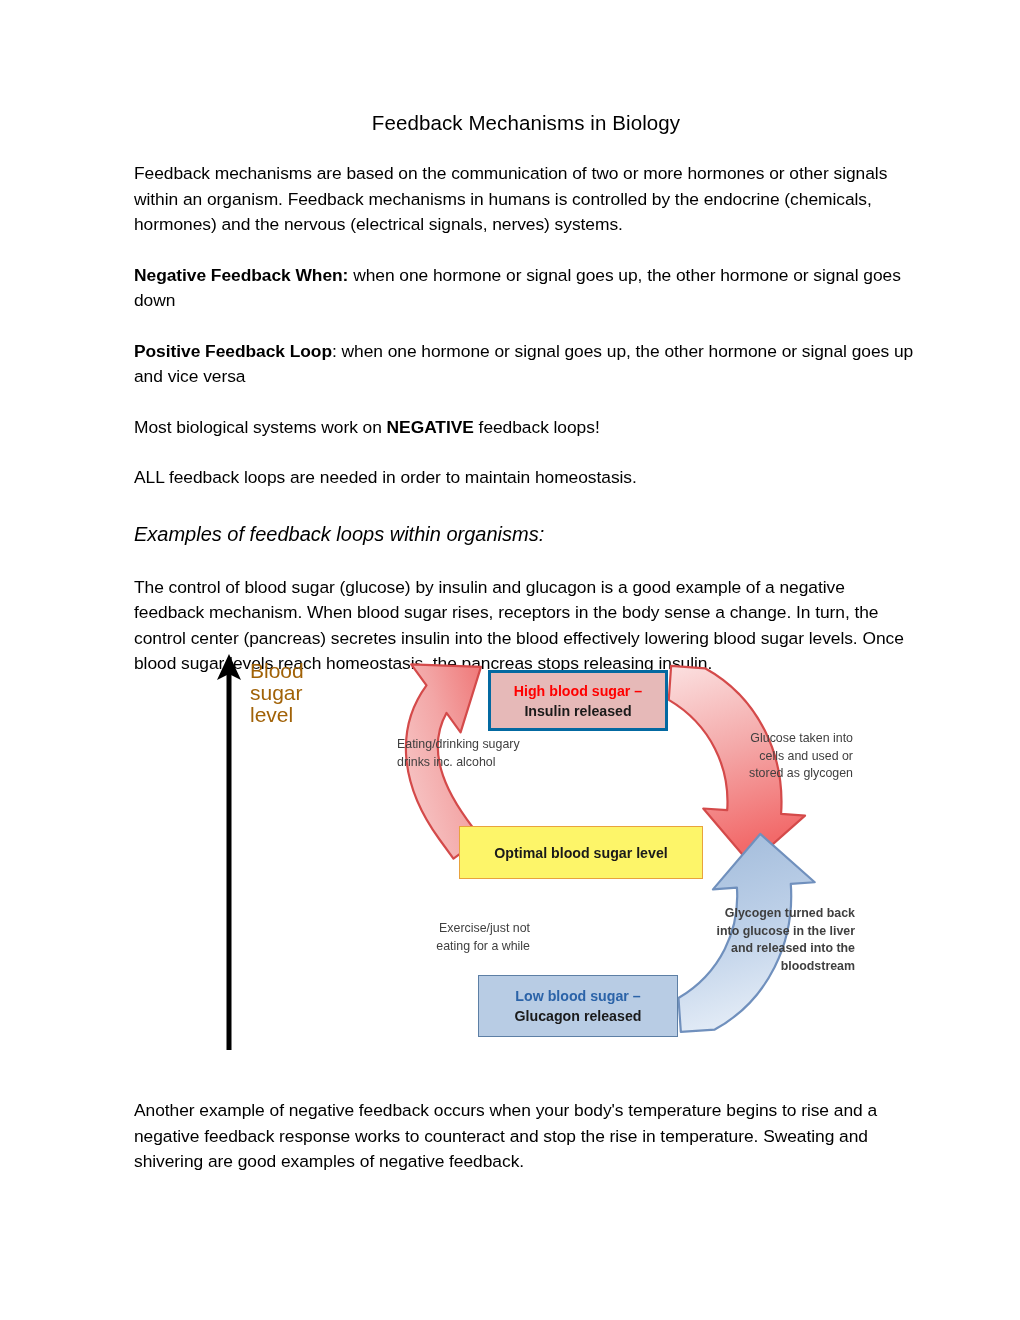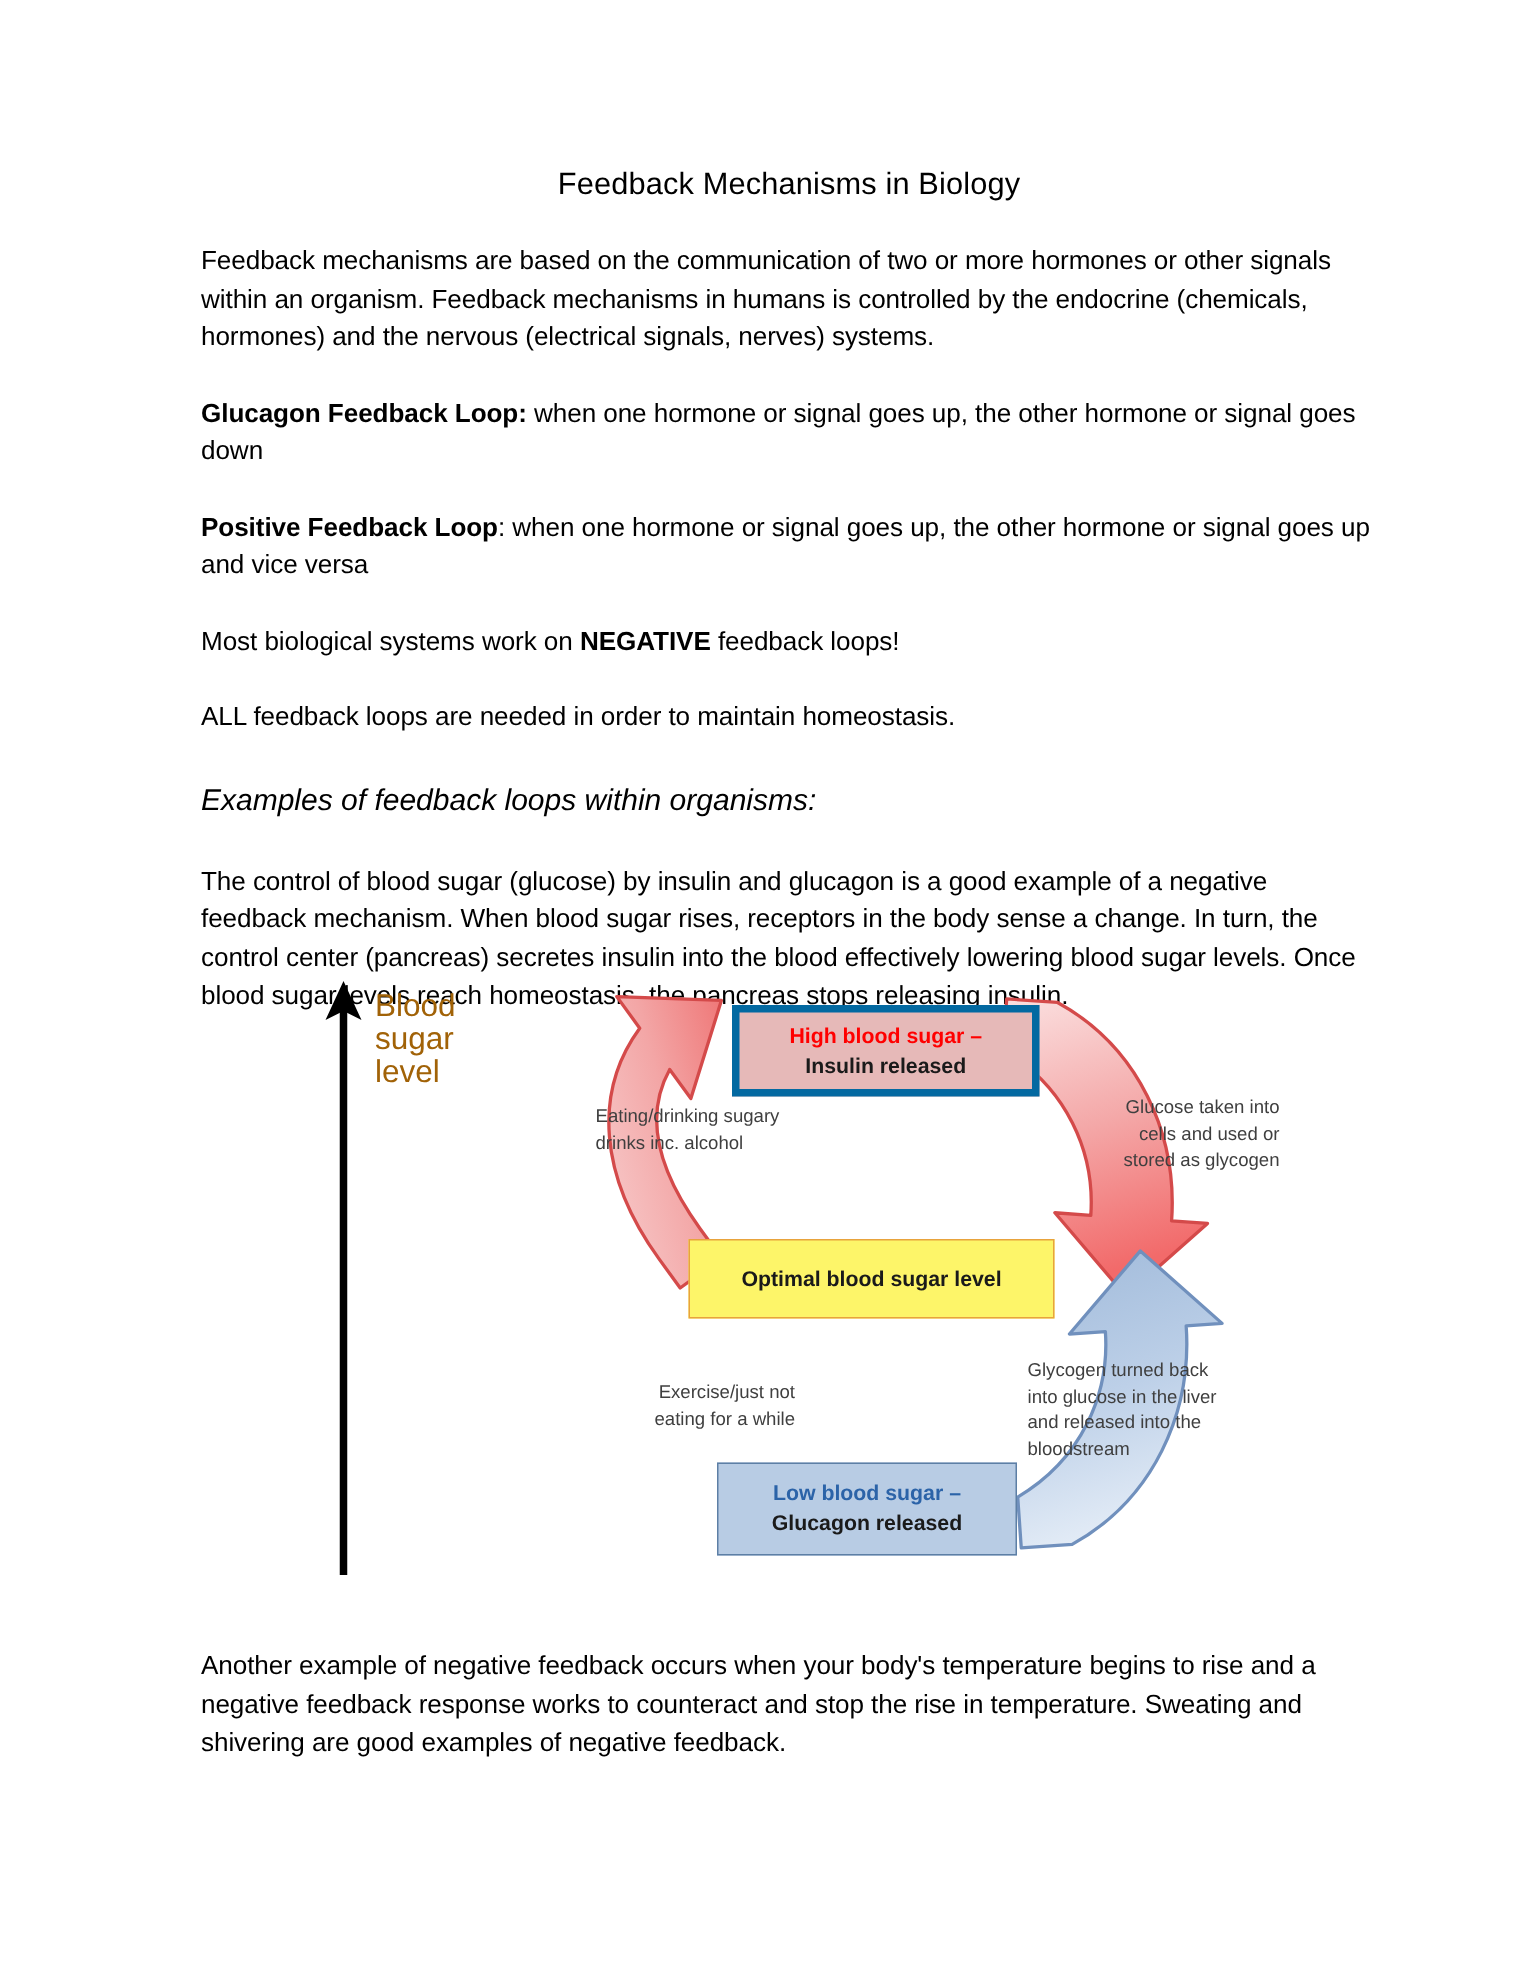--- a/index.html
+++ b/index.html
@@ -79,38 +79,38 @@
     top: 10px;
     font-size: 21px;
     line-height: 22px;
     color: #a16207;
     width: 110px;
     white-space: pre-line;
   }
   .lbl-eat  { left: 162px; top: 86px; text-align: left; width: 145px; }
   .lbl-glu  { left: 478px; top: 80px; text-align: right; width: 140px; }
   .lbl-exe  { left: 165px; top: 270px; text-align: right; width: 130px; }
-  .lbl-gly  { left: 450px; top: 255px; width: 170px; }
+  .lbl-gly  { left: 450px; top: 255px; text-align: right; width: 170px; font-weight: bold; }
 
   .dg-box {
     position: absolute;
     box-sizing: border-box;
     display: flex;
     flex-direction: column;
     align-items: center;
     justify-content: center;
     font-weight: bold;
     font-size: 14.2px;
     line-height: 20px;
     text-align: center;
   }
   .box-high {
-    left: 282px; top: 20px; width: 205px; height: 61px;
+    left: 282px; top: 20px; width: 180px; height: 61px;
     background: #e6b9b8;
-    border: 5px solid #0369a1;
+    border: 3px solid #0369a1;
   }
   .box-high .l1 { color: #ff0000; }
   .box-high .l2 { color: #1a1a1a; }
   .box-optimal {
     left: 253px; top: 176px; width: 244px; height: 53px;
     background: #fdf569;
     border: 1px solid #e8a33d;
     font-weight: bold;
     color: #1a1a1a;
   }
@@ -130,21 +130,21 @@
   <div class="content">
 
     <h1 class="doc-title">Feedback Mechanisms in Biology</h1>
 
     <div class="spacer-lg"></div>
 
     <p class="para">Feedback mechanisms are based on the communication of two or more hormones or other signals within an organism.  Feedback mechanisms in humans is controlled by the endocrine (chemicals, hormones) and the nervous (electrical signals, nerves) systems.</p>
 
     <div class="spacer-md"></div>
 
-    <p class="para"><span class="bold">Glucagon Feedback Loop:</span><span>  when one hormone or signal goes up, the other hormone or signal goes down</span></p>
+    <p class="para"><span class="bold">Negative Feedback When:</span><span>  when one hormone or signal goes up, the other hormone or signal goes down</span></p>
 
     <div class="spacer-md"></div>
 
     <p class="para"><span class="bold">Positive Feedback Loop</span><span>:  when one hormone or signal goes up, the other hormone or signal goes up and vice versa</span></p>
 
     <div class="spacer-md"></div>
 
     <p class="para"><span>Most biological systems work on </span><span class="bold">NEGATIVE</span><span> feedback loops!</span></p>
 
     <div class="spacer-md"></div>

